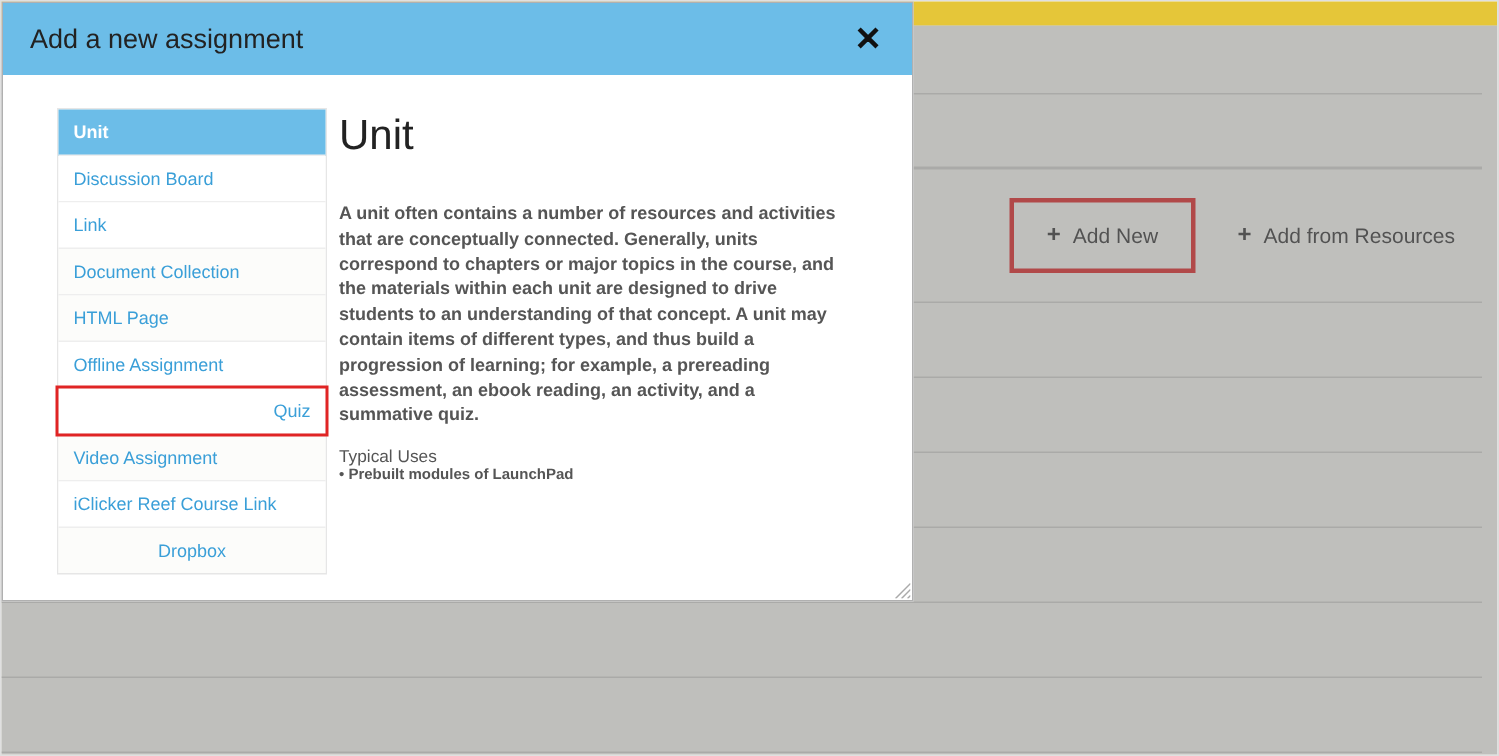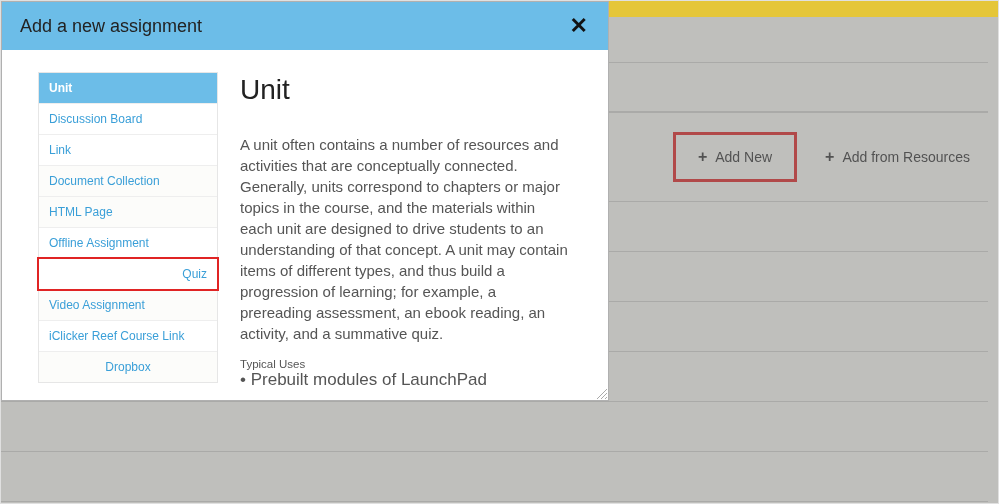--- a/index.html
+++ b/index.html
@@ -104,21 +104,21 @@
       font-size: 22px;
       font-weight: bold;
       color: #111;
       cursor: pointer;
       padding: 4px 6px;
     }
     .modal-body {
       flex: 1;
       display: flex;
       padding: 22px 32px 10px 36px;
-      gap: 22px;
+      gap: 8px;
       position: relative;
       overflow: hidden;
     }
     .sidebar-list {
       width: 180px;
       border: 1px solid #e6e6e6;
       display: flex;
       flex-direction: column;
       flex-shrink: 0;
       align-self: flex-start;
@@ -155,33 +155,35 @@
       padding-right: 8px;
     }
     .detail-title {
       font-size: 28px;
       font-weight: normal;
       color: #222;
       margin-bottom: 28px;
       margin-top: 2px;
     }
     .detail-desc {
-      font-size: 15px;
+      font-size: 12px;
       line-height: 1.4;
       color: #555;
       margin-bottom: 14px;
+      font-weight: bold;
     }
     .detail-section-title {
       font-size: 11.5px;
       color: #555;
       margin-bottom: 0;
     }
     .detail-bullet {
-      font-size: 17px;
+      font-size: 10px;
       color: #555;
+      font-weight: bold;
     }
 
     .resize-handle {
       position: absolute;
       right: 1px;
       bottom: 1px;
       width: 12px;
       height: 12px;
     }
     .resize-handle svg { display: block; }

